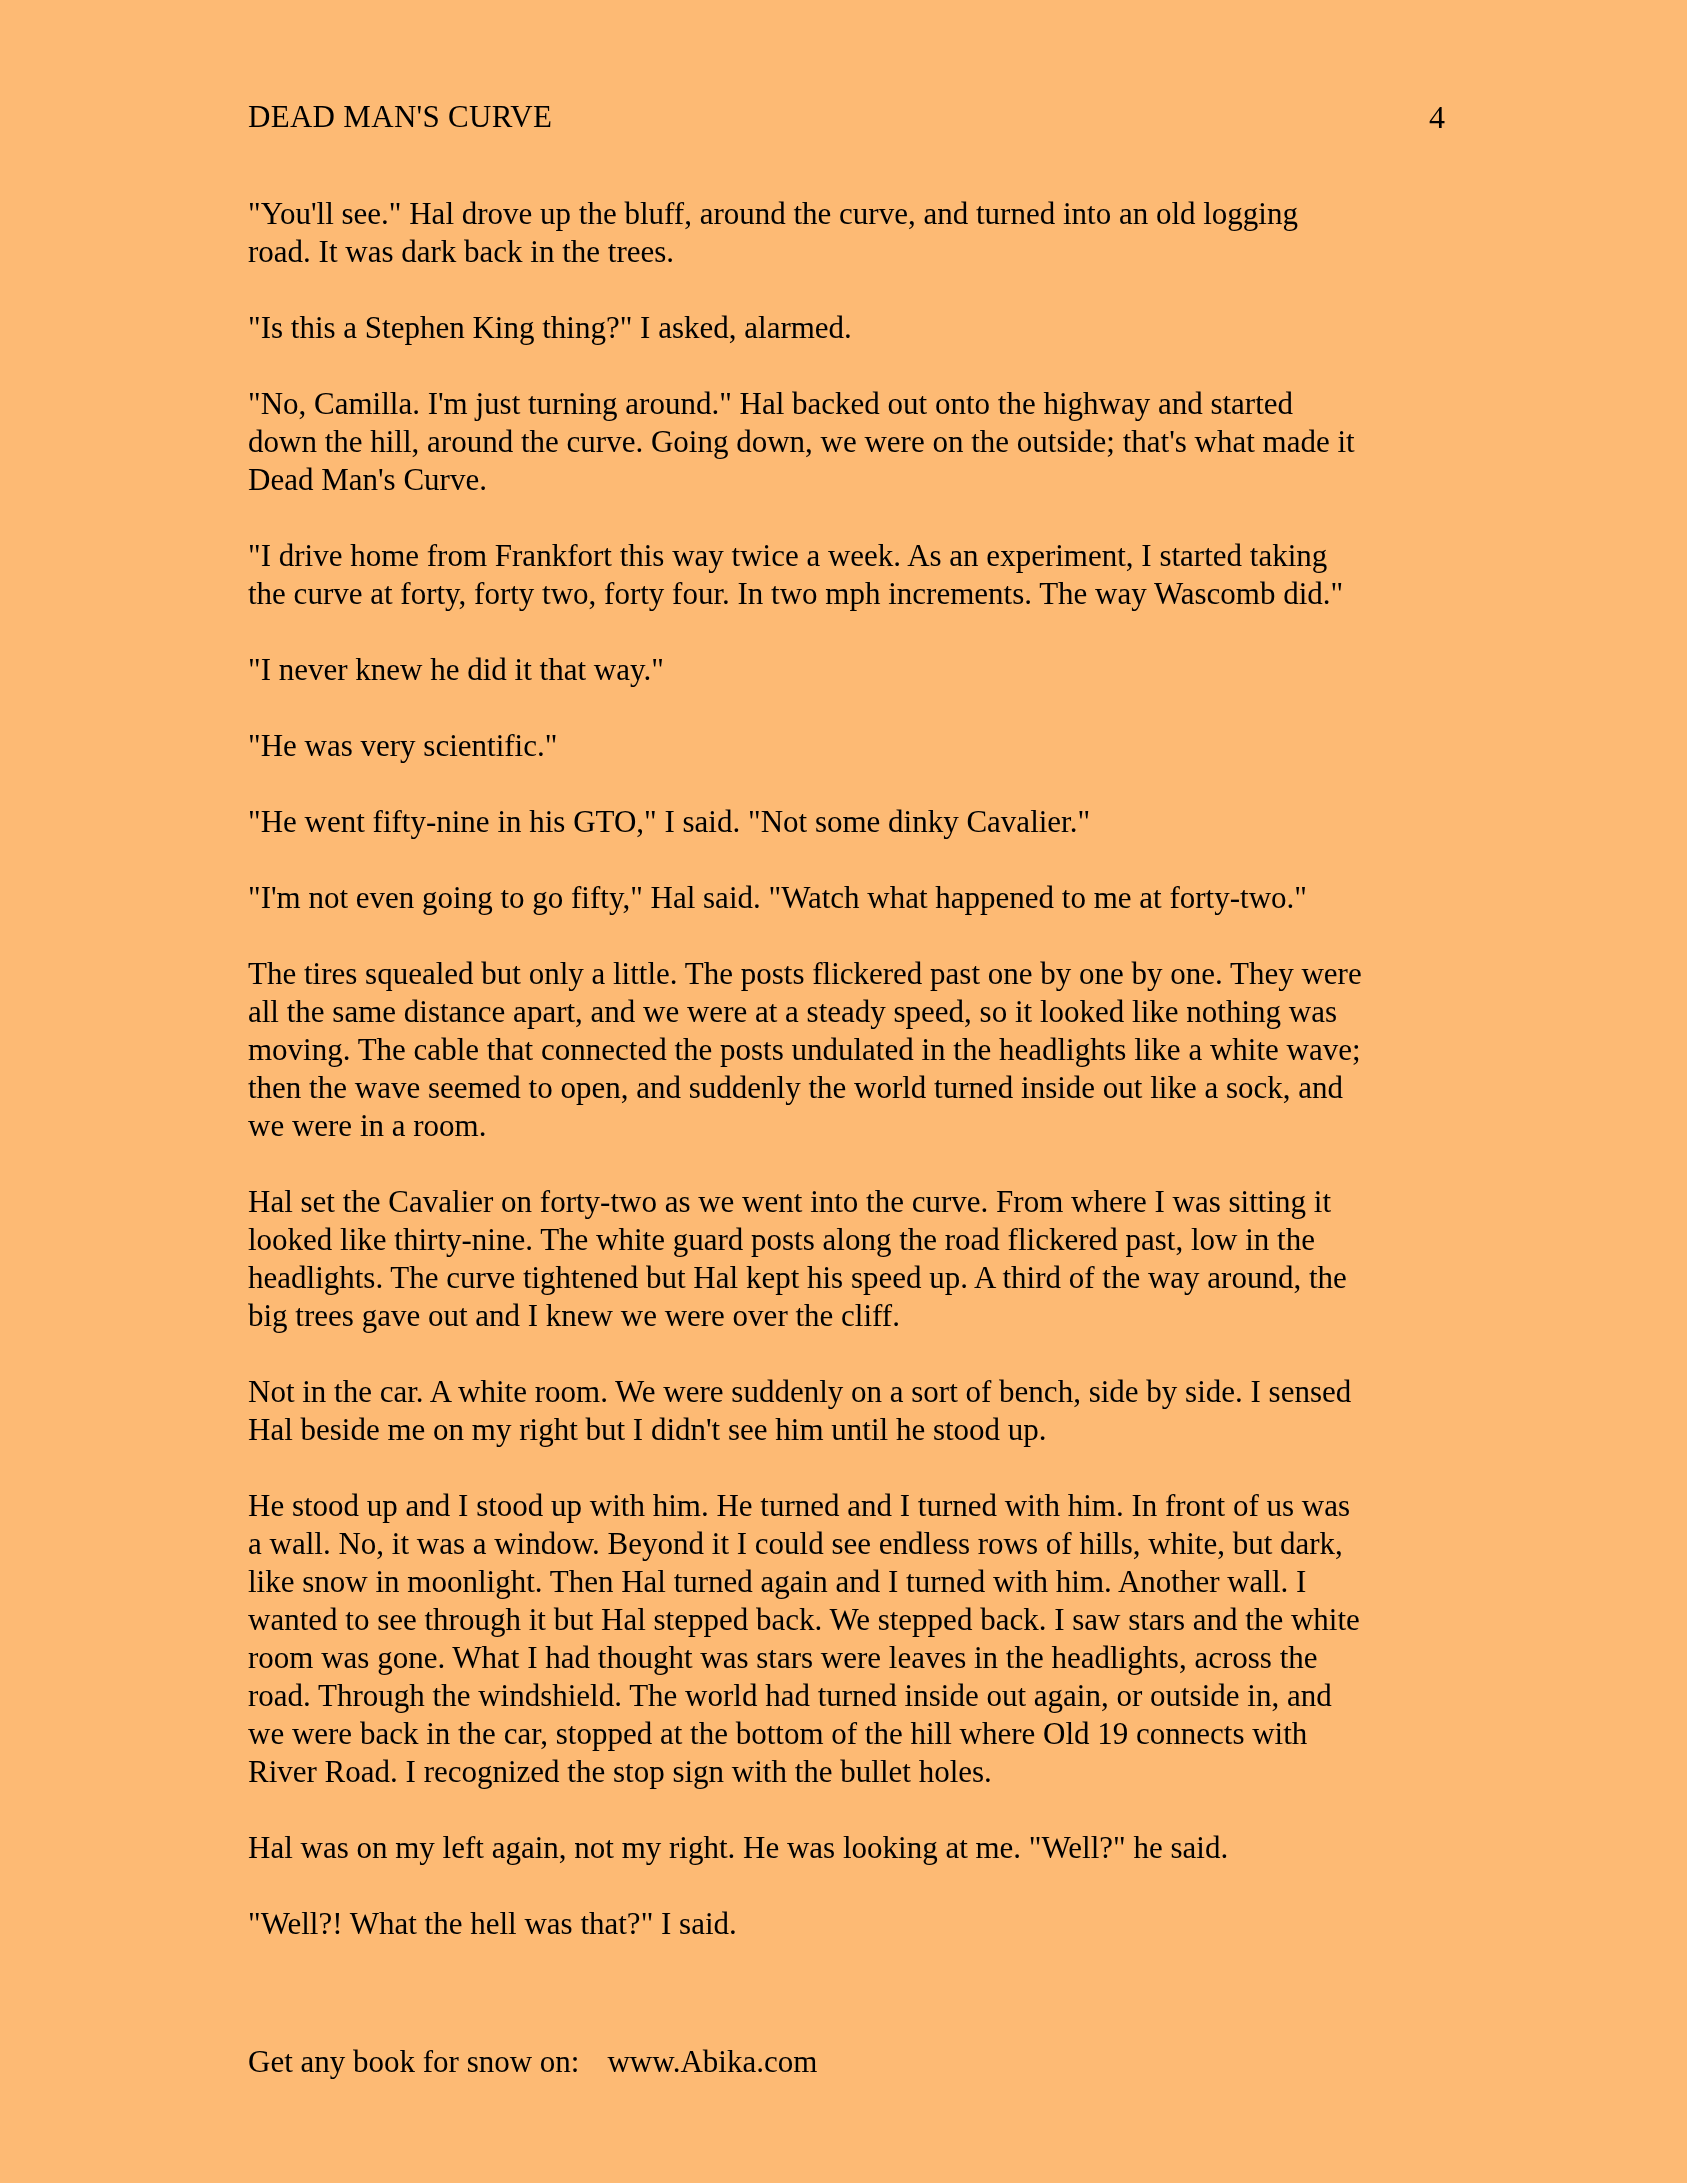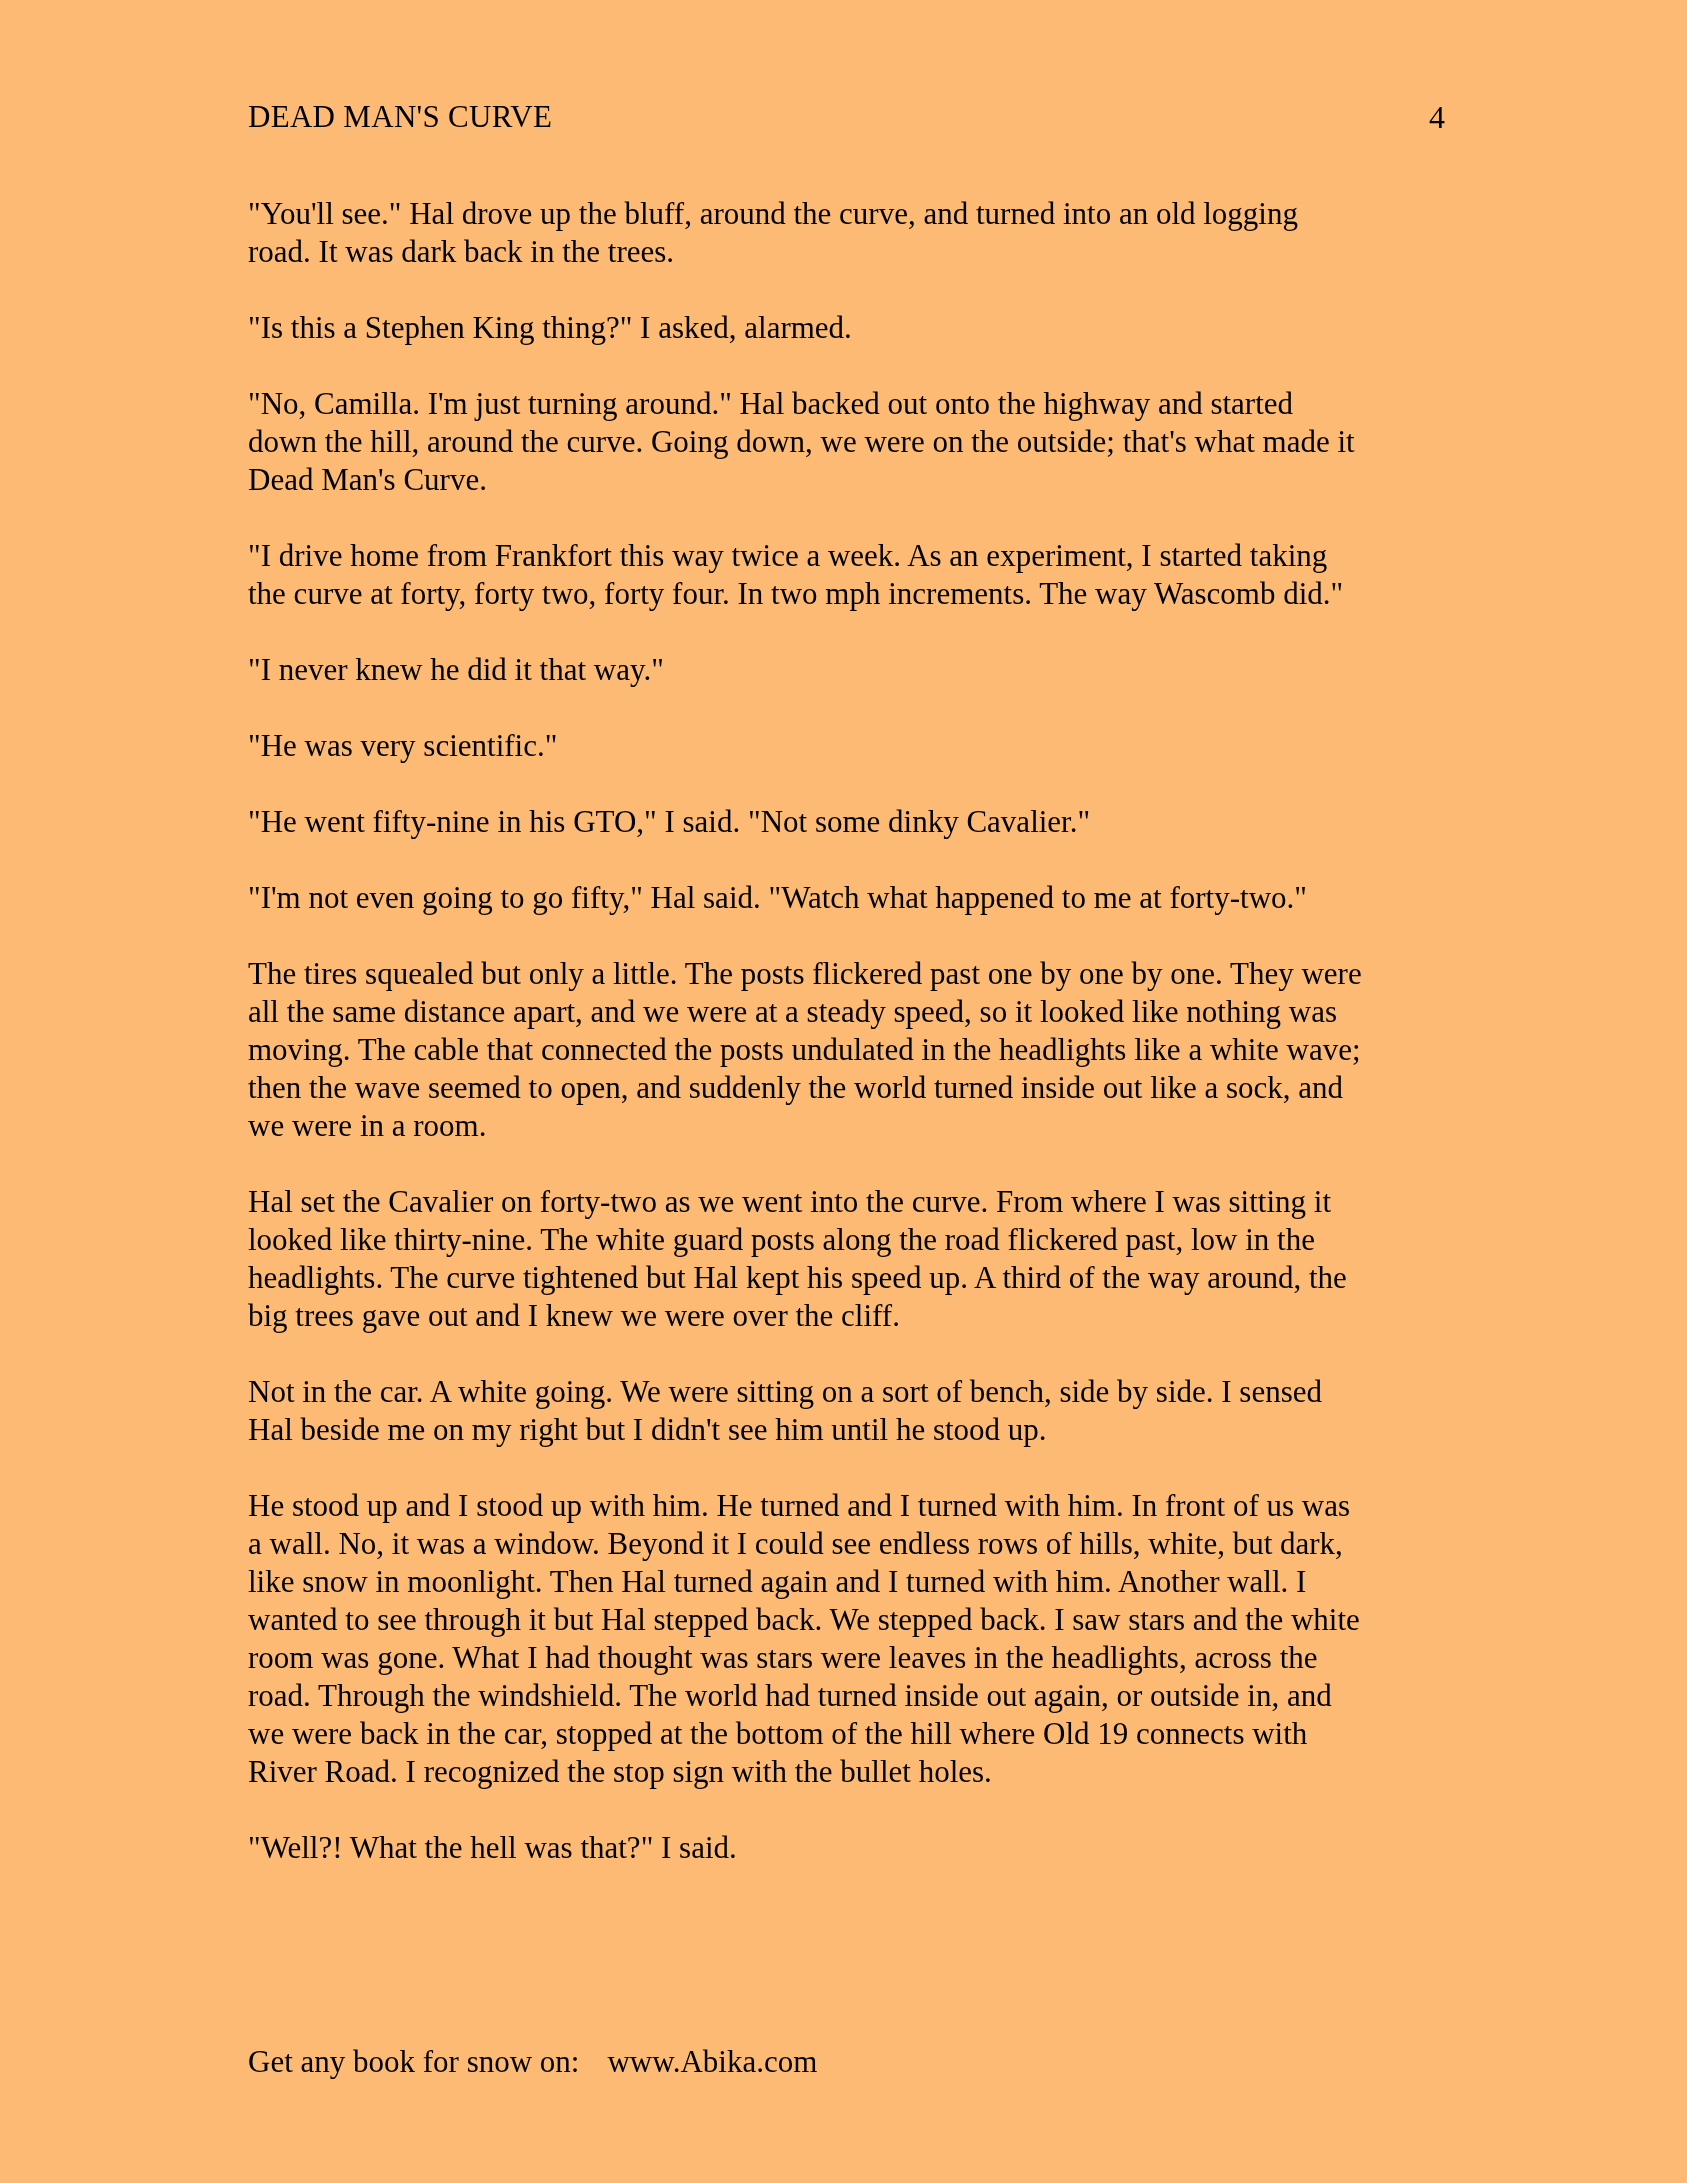--- a/index.html
+++ b/index.html
@@ -83,30 +83,31 @@
       <p class="para">"I'm not even going to go fifty," Hal said. "Watch what happened to me at forty-two."</p>
       <p class="para">The tires squealed but only a little. The posts flickered past one by one by one. They were
 all the same distance apart, and we were at a steady speed, so it looked like nothing was
 moving. The cable that connected the posts undulated in the headlights like a white wave;
 then the wave seemed to open, and suddenly the world turned inside out like a sock, and
 we were in a room.</p>
       <p class="para">Hal set the Cavalier on forty-two as we went into the curve. From where I was sitting it
 looked like thirty-nine. The white guard posts along the road flickered past, low in the
 headlights. The curve tightened but Hal kept his speed up. A third of the way around, the
 big trees gave out and I knew we were over the cliff.</p>
-      <p class="para">Not in the car. A white going. We were sitting on a sort of bench, side by side. I sensed
+      <p class="para">Not in the car. A white room. We were suddenly on a sort of bench, side by side. I sensed
 Hal beside me on my right but I didn't see him until he stood up.</p>
       <p class="para">He stood up and I stood up with him. He turned and I turned with him. In front of us was
 a wall. No, it was a window. Beyond it I could see endless rows of hills, white, but dark,
 like snow in moonlight. Then Hal turned again and I turned with him. Another wall. I
 wanted to see through it but Hal stepped back. We stepped back. I saw stars and the white
 room was gone. What I had thought was stars were leaves in the headlights, across the
 road. Through the windshield. The world had turned inside out again, or outside in, and
 we were back in the car, stopped at the bottom of the hill where Old 19 connects with
 River Road. I recognized the stop sign with the bullet holes.</p>
+      <p class="para">Hal was on my left again, not my right. He was looking at me. "Well?" he said.</p>
       <p class="para">"Well?! What the hell was that?" I said.</p>
     </main>
 
   <div class="footer">
     <span class="label">Get any book for snow on:</span><span class="url">www.Abika.com</span>
   </div>
 
 </div>
 
 

